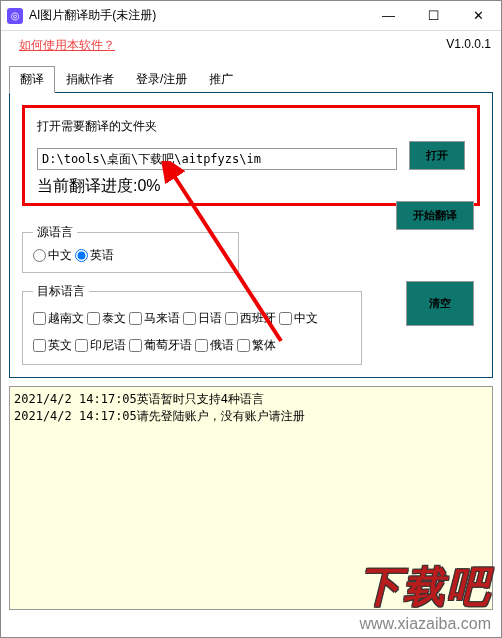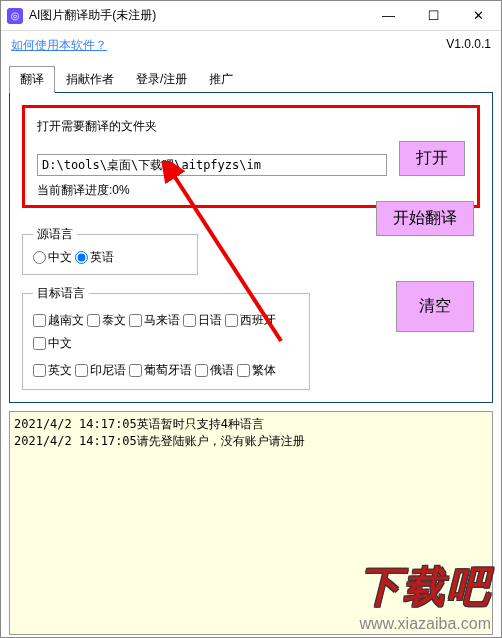--- a/index.html
+++ b/index.html
@@ -1,32 +1,32 @@
 <!DOCTYPE html>
 <html><head>
 <meta charset="utf-8">
 <style>
 * { box-sizing: border-box; margin: 0; padding: 0; }
 body { font-family: "Microsoft YaHei", SimSun, sans-serif; font-size: 12px; background: #fff; width: 502px; height: 638px; position: relative; overflow: hidden; border: 1px solid #888; }
 .titlebar { height: 30px; background: #fff; display: flex; align-items: center; padding-left: 6px; border-bottom: 1px solid #ddd; }
 .titlebar .app-icon { width: 16px; height: 16px; background: #6b4eff; border-radius: 3px; display: flex; align-items: center; justify-content: center; color: #fff; font-size: 10px; margin-right: 6px; }
 .titlebar .title { flex: 1; font-size: 12px; }
 .titlebar .winbtn { width: 45px; height: 30px; display: flex; align-items: center; justify-content: center; font-size: 13px; }
-.help-link { color: #3b82f6; text-decoration: underline; margin: 6px 10px; display: inline-block; font-size: 12px; }
+.help-link { color: #ef4444; text-decoration: underline; margin: 6px 18px; display: inline-block; font-size: 12px; }
 .version { position: absolute; right: 10px; top: 36px; font-size: 12px; }
 .tabs { display: flex; margin-left: 8px; margin-top: 6px; }
 .tab { padding: 4px 10px; font-size: 12px; border: 1px solid transparent; cursor: pointer; }
 .tab.active { border: 1px solid #999; border-bottom: 1px solid #fff; background: #fff; position: relative; z-index: 2; }
 .content { border: 1px solid #0c4a6e; margin: -1px 8px 8px 8px; padding: 12px; position: relative; }
 .highlight-box { border: 3px solid #e00; padding: 10px 12px 6px 12px; margin-bottom: 10px; }
 .row { display: flex; align-items: flex-end; margin: 6px 0; }
 .label-line { font-size: 12px; margin-bottom: 6px; }
 .path-input { flex: 1; border: 1px solid #999; padding: 3px 4px; font-size: 12px; font-family: monospace, SimSun; margin-right: 12px; }
-.btn { background: #f0abfc; border: 1px solid #999; padding: 6px 16px; font-size: 16px; cursor: pointer; }
-.progress-line { font-size: 12px; margin-top: 6px; }
+.btn { background: #0f766e; border: 1px solid #999; padding: 6px 16px; font-size: 11px; cursor: pointer; font-weight: bold; }
+.progress-line { font-size: 16px; margin-top: 6px; }
 fieldset { border: 1px solid #bbb; padding: 6px 10px 8px 10px; margin-top: 8px; }
 legend { font-size: 12px; padding: 0 4px; }
 .radio-group, .check-group { display: flex; flex-wrap: wrap; gap: 6px 3px; align-items: center; }
 .radio-item, .check-item { display: flex; align-items: center; gap: 2px; font-size: 12px; }
 .start-btn { position: absolute; right: 18px; top: 108px; }
 .clear-btn { position: absolute; right: 18px; top: 188px; padding: 14px 22px; }
 .log-area { background: #ffffe1; border: 1px solid #999; margin: 0 8px; height: 224px; padding: 4px; font-size: 12px; font-family: SimSun, monospace; overflow: hidden; }
 .watermark { position: absolute; right: 10px; bottom: 4px; text-align: right; }
 .watermark .big { font-size: 42px; font-weight: bold; color: #b91c1c; text-shadow: -1px -1px 0 #333,1px -1px 0 #333,-1px 1px 0 #333,1px 1px 0 #333; font-style: italic; letter-spacing: 2px; }
 .watermark .small { font-size: 16px; color: #888; }
@@ -59,37 +59,37 @@
 
   <div class="highlight-box">
     <div class="label-line">打开需要翻译的文件夹</div>
     <div class="row">
       <input class="path-input" value="D:\tools\桌面\下载吧\aitpfyzs\im" style="">
       <button class="btn">打开</button>
     </div>
     <div class="progress-line">当前翻译进度:0%</div>
   </div>
 
-  <fieldset style="width: 176px; display:inline-block;">
+  <fieldset style="width: 217px; display:inline-block;">
     <legend>源语言</legend>
     <div class="radio-group">
       <label class="radio-item">
           <input type="radio" name="src" style="">
           <span>中文</span>
         </label>
       <label class="radio-item">
           <input type="radio" name="src" checked="" style="">
           <span>英语</span>
         </label>
     </div>
   </fieldset>
 
   <button class="btn start-btn">开始翻译</button>
 
-  <fieldset style="margin-top:10px; width: 288px; padding-bottom:10px;">
+  <fieldset style="margin-top:10px; width: 340px; padding-bottom:10px;">
     <legend>目标语言</legend>
     <div class="check-group" style="margin-top:4px;">
       <label class="check-item">
           <input type="checkbox" style="">
           <span>越南文</span>
         </label>
       <label class="check-item">
           <input type="checkbox" style="">
           <span>泰文</span>
         </label>

